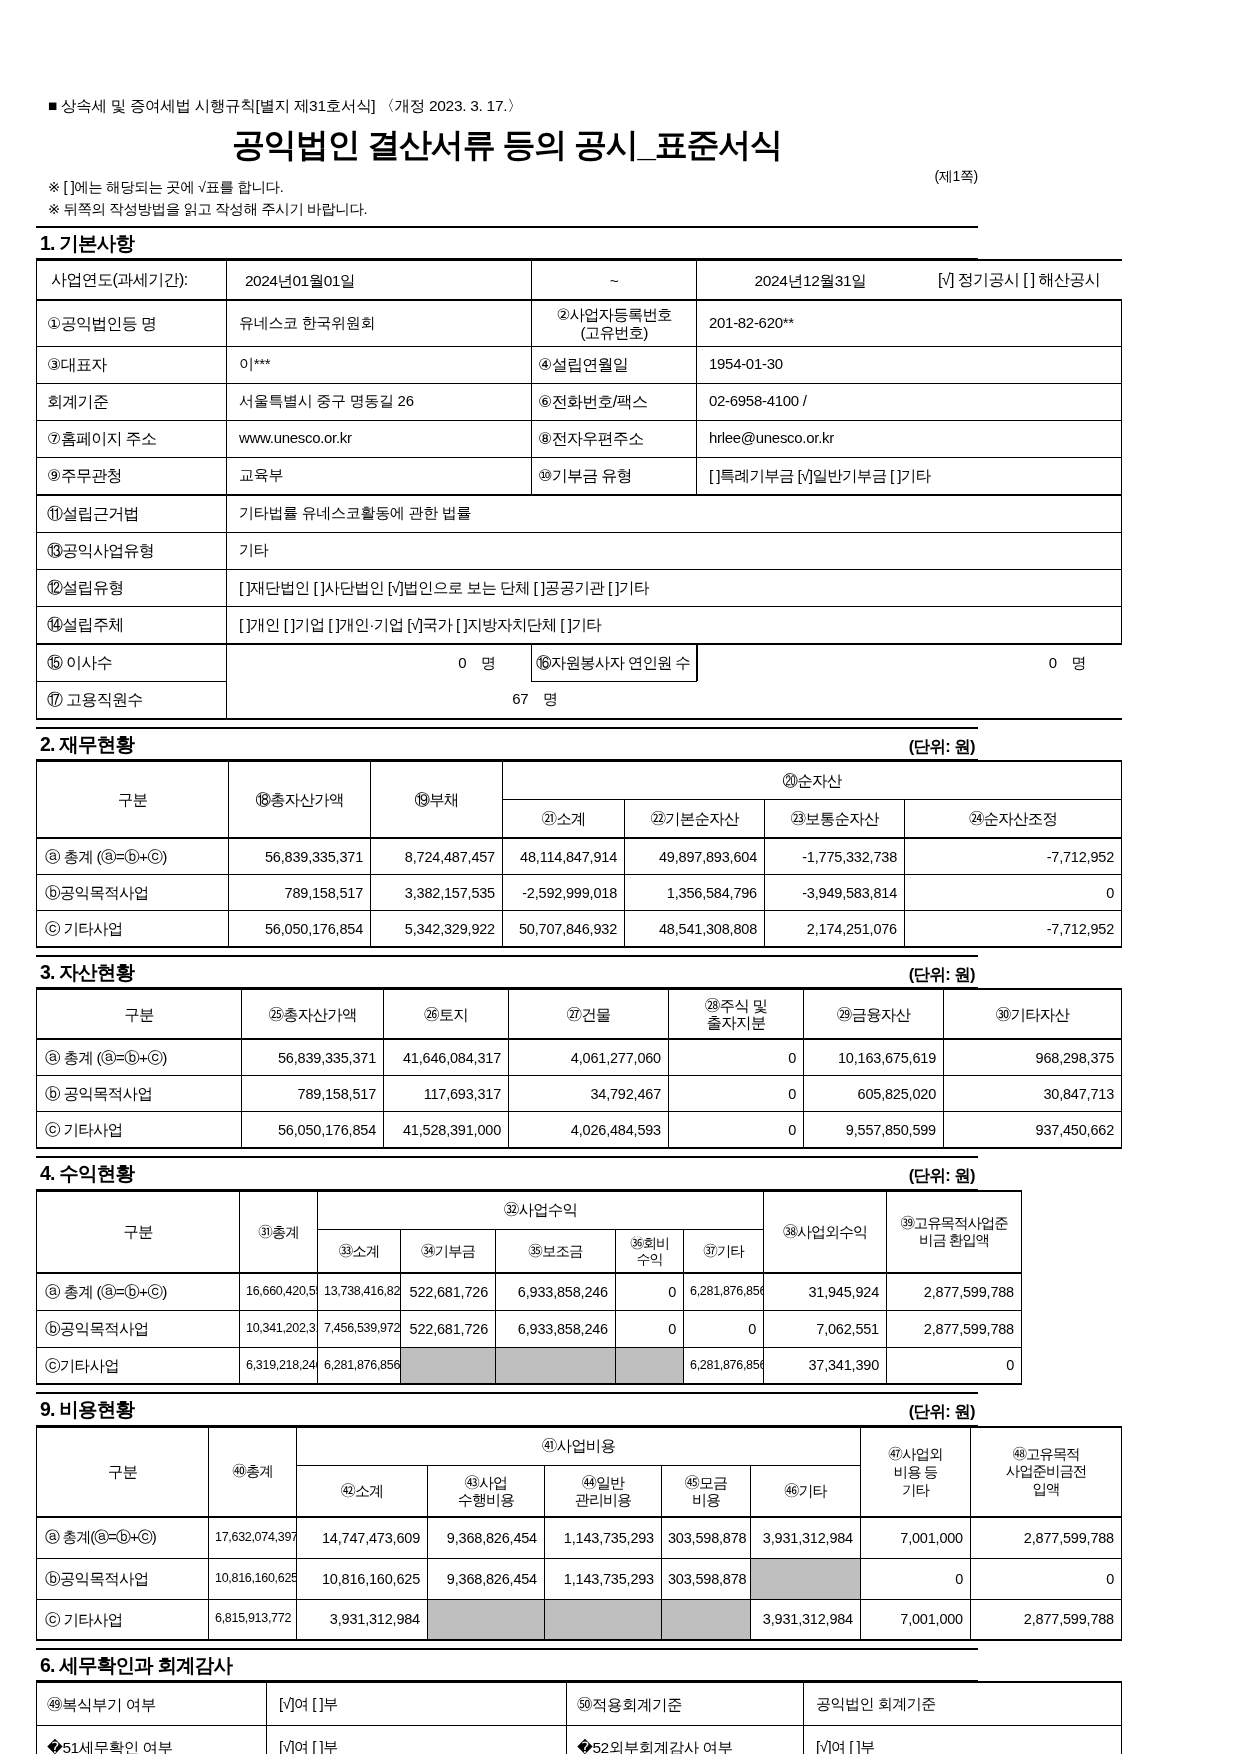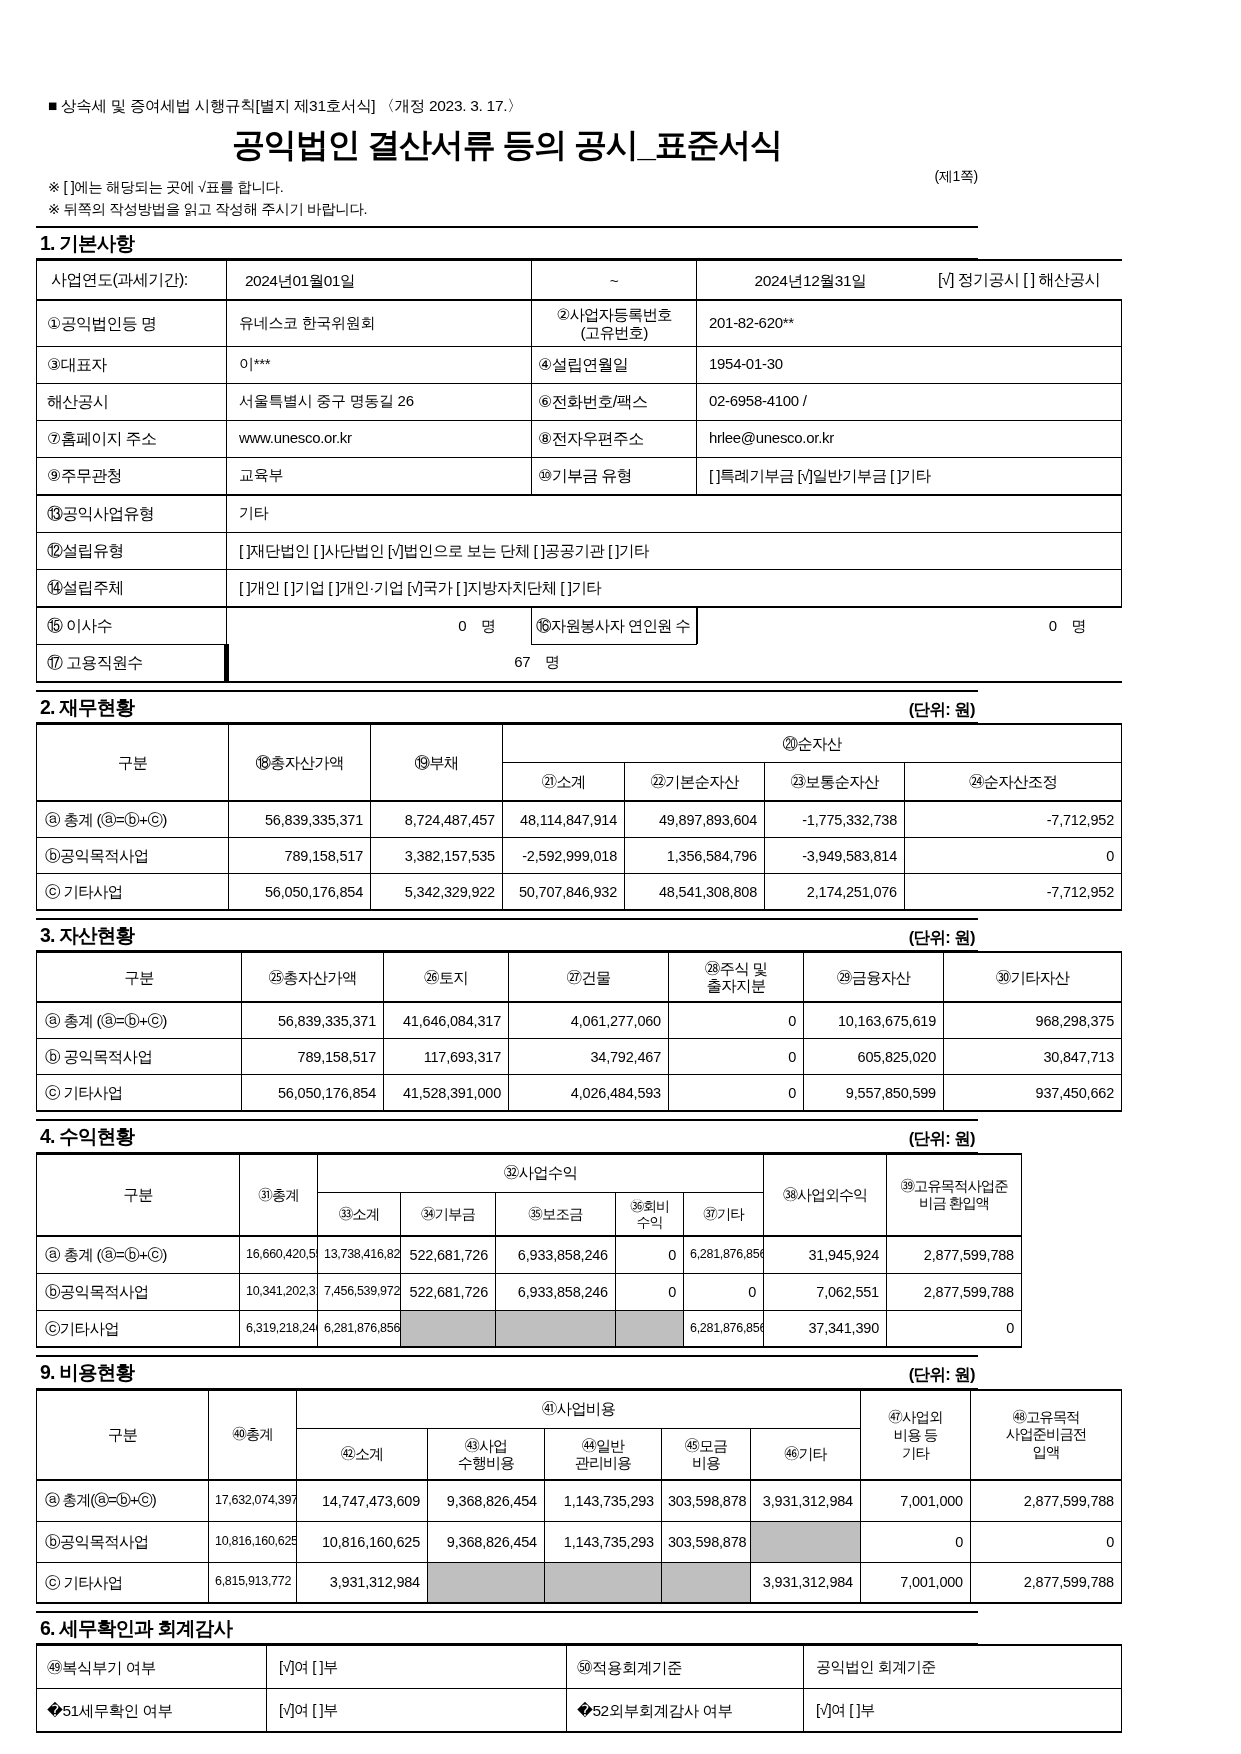--- a/index.html
+++ b/index.html
@@ -173,40 +173,44 @@
       </tr>
 
       <tr>
         <td class="lft lab">③대표자</td>
         <td class="lft val">이***</td>
         <td class="lft lab" style="padding-left:6px;">④설립연월일</td>
         <td class="lft val">1954-01-30</td>
       </tr>
 
       <tr>
-        <td class="lft lab">해산공시</td>
+        <td class="lft lab">회계기준</td>
         <td class="lft val">서울특별시 중구 명동길 26</td>
         <td class="lft lab" style="padding-left:6px;">⑥전화번호/팩스</td>
         <td class="lft val"> 02-6958-4100   /</td>
       </tr>
 
       <tr>
         <td class="lft lab">⑦홈페이지 주소</td>
         <td class="lft val">www.unesco.or.kr</td>
         <td class="lft lab" style="padding-left:6px;">⑧전자우편주소</td>
         <td class="lft val">hrlee@unesco.or.kr</td>
       </tr>
 
       <tr class="thickbot">
         <td class="lft lab">⑨주무관청</td>
         <td class="lft val">교육부</td>
         <td class="lft lab" style="padding-left:6px;">⑩기부금 유형</td>
         <td class="lft val" style="letter-spacing:-0.7px;font-size:15.5px;">[  ]특례기부금 [√]일반기부금 [  ]기타</td>
       </tr>
 
+      <tr style="height:36px;">
+        <td class="lft lab">⑪설립근거법</td>
+        <td class="lft val" colspan="3">기타법률  유네스코활동에 관한 법률</td>
+      </tr>
       <tr style="height:36px;">
         <td class="lft lab">⑬공익사업유형</td>
         <td class="lft val" colspan="3">기타</td>
       </tr>
       <tr style="height:36px;">
         <td class="lft lab">⑫설립유형</td>
         <td class="lft val" colspan="3" style="font-size:15.5px;letter-spacing:-0.6px;">[  ]재단법인 [  ]사단법인 [√]법인으로 보는 단체 [  ]공공기관 [  ]기타</td>
       </tr>
       <tr class="thickbot" style="height:36px;">
         <td class="lft lab">⑭설립주체</td>
@@ -233,21 +237,21 @@
               <td style="border:none;border-left:1px solid #000;text-align:right;padding-right:9px;font-size:15px;">0</td>
               <td style="border:none;width:44px;text-align:left;font-size:15px;">명</td>
             </tr>
           </tbody>
             </table>
         </td>
       </tr>
 
       <tr style="height:34px;">
         <td class="lft lab">⑰ 고용직원수</td>
-        <td colspan="3" style="border:none;border-left:5px solid #000000;padding:0;">
+        <td colspan="3" style="border:none;border-left:1px solid #000000;padding:0;">
           <table style="width:100%;table-layout:fixed;border-collapse:collapse;">
             <tbody>
                 <tr>
               <td style="border:none;width:295px;text-align:right;padding-right:9px;font-size:15px;">67</td>
               <td style="border:none;text-align:left;font-size:15px;">명</td>
             </tr>
           </tbody>
             </table>
         </td>
       </tr>

